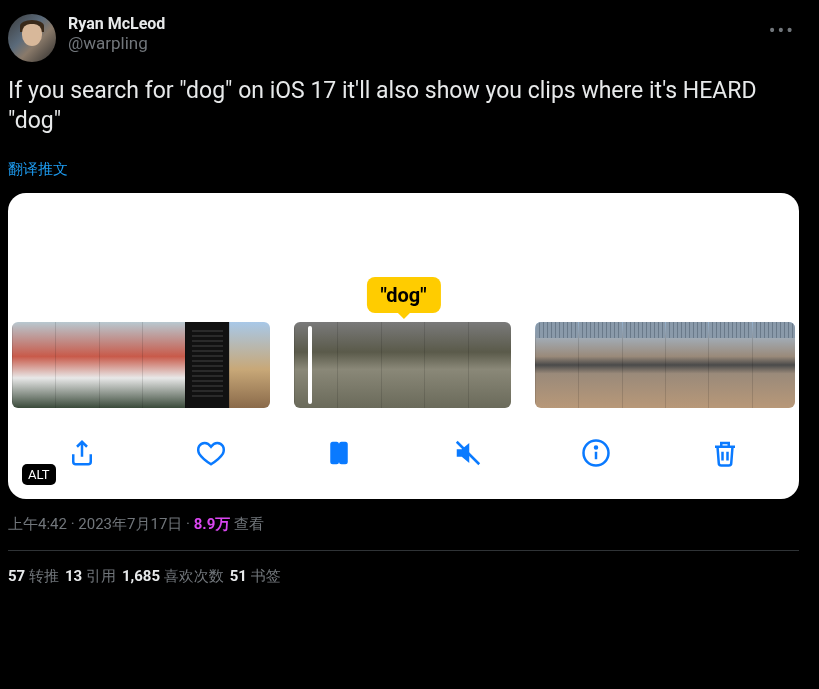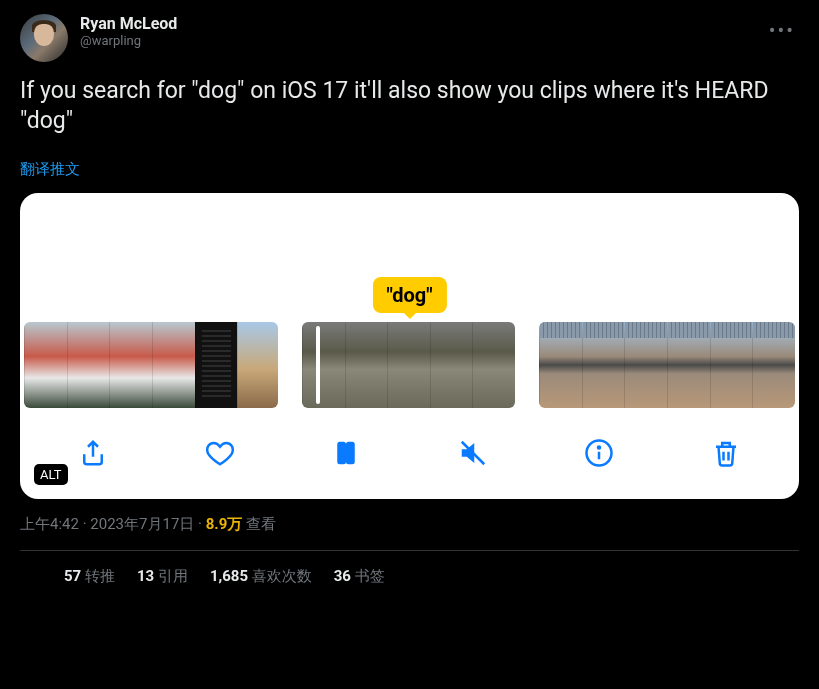--- a/index.html
+++ b/index.html
@@ -5,21 +5,21 @@
   * { box-sizing: border-box; margin: 0; padding: 0; }
   body {
     background: #000;
     font-family: -apple-system, BlinkMacSystemFont, "Segoe UI", Roboto, Helvetica, Arial, sans-serif;
     color: #e7e9ea;
     width: 819px;
     height: 689px;
     overflow: hidden;
   }
   .tweet {
-    padding: 14px 20px 0 20px;
+    padding: 14px 20px 0 8px;
   }
   .header {
     display: flex;
     align-items: flex-start;
     gap: 12px;
   }
   .avatar {
     width: 48px;
     height: 48px;
     border-radius: 50%;
@@ -37,21 +37,21 @@
   }
   .avatar .hair {
     position: absolute;
     top: 6px; left: 12px;
     width: 24px; height: 12px;
     background: #3a2a1a;
     border-radius: 50% 50% 0 0;
   }
   .names { flex: 1; }
   .display-name { font-weight: 700; font-size: 16px; color: #e7e9ea; }
-  .handle { font-size: 13px; color: #71767b; }
+  .handle { font-size: 17px; color: #71767b; }
   .more {
     color: #71767b;
     font-size: 20px;
     letter-spacing: 2px;
     cursor: pointer;
     padding: 4px;
   }
   .body-text {
     margin-top: 14px;
     font-size: 23px;
@@ -160,33 +160,32 @@
     font-size: 13px;
     font-weight: 400;
     padding: 3px 6px;
     border-radius: 5px;
   }
   .meta {
     margin-top: 16px;
     font-size: 15px;
     color: #71767b;
   }
-  .meta .views-num { color: #eab308; font-weight: 700; }
+  .meta .views-num { color: #d946ef; font-weight: 700; }
   .divider {
     height: 1px;
     background: #2f3336;
     margin-top: 16px;
   }
   .stats {
     display: flex;
-    gap: 22px;
+    gap: 6px;
     padding: 16px 0;
     font-size: 15px;
     color: #71767b;
-    margin-left: 44px;
   }
   .stats .num { color: #e7e9ea; font-weight: 700; }
 </style>
 </head>
 <body>
 
 <div class="tweet">
   <div class="header">
     <div class="avatar">
       <div class="hair"></div>
@@ -293,17 +292,17 @@
     </div>
     <div>
       <span class="num">13</span>
       <span>引用</span>
     </div>
     <div>
       <span class="num">1,685</span>
       <span>喜欢次数</span>
     </div>
     <div>
-      <span class="num">36</span>
+      <span class="num">51</span>
       <span>书签</span>
     </div>
   </div>
 </div>
 
 </body></html>

